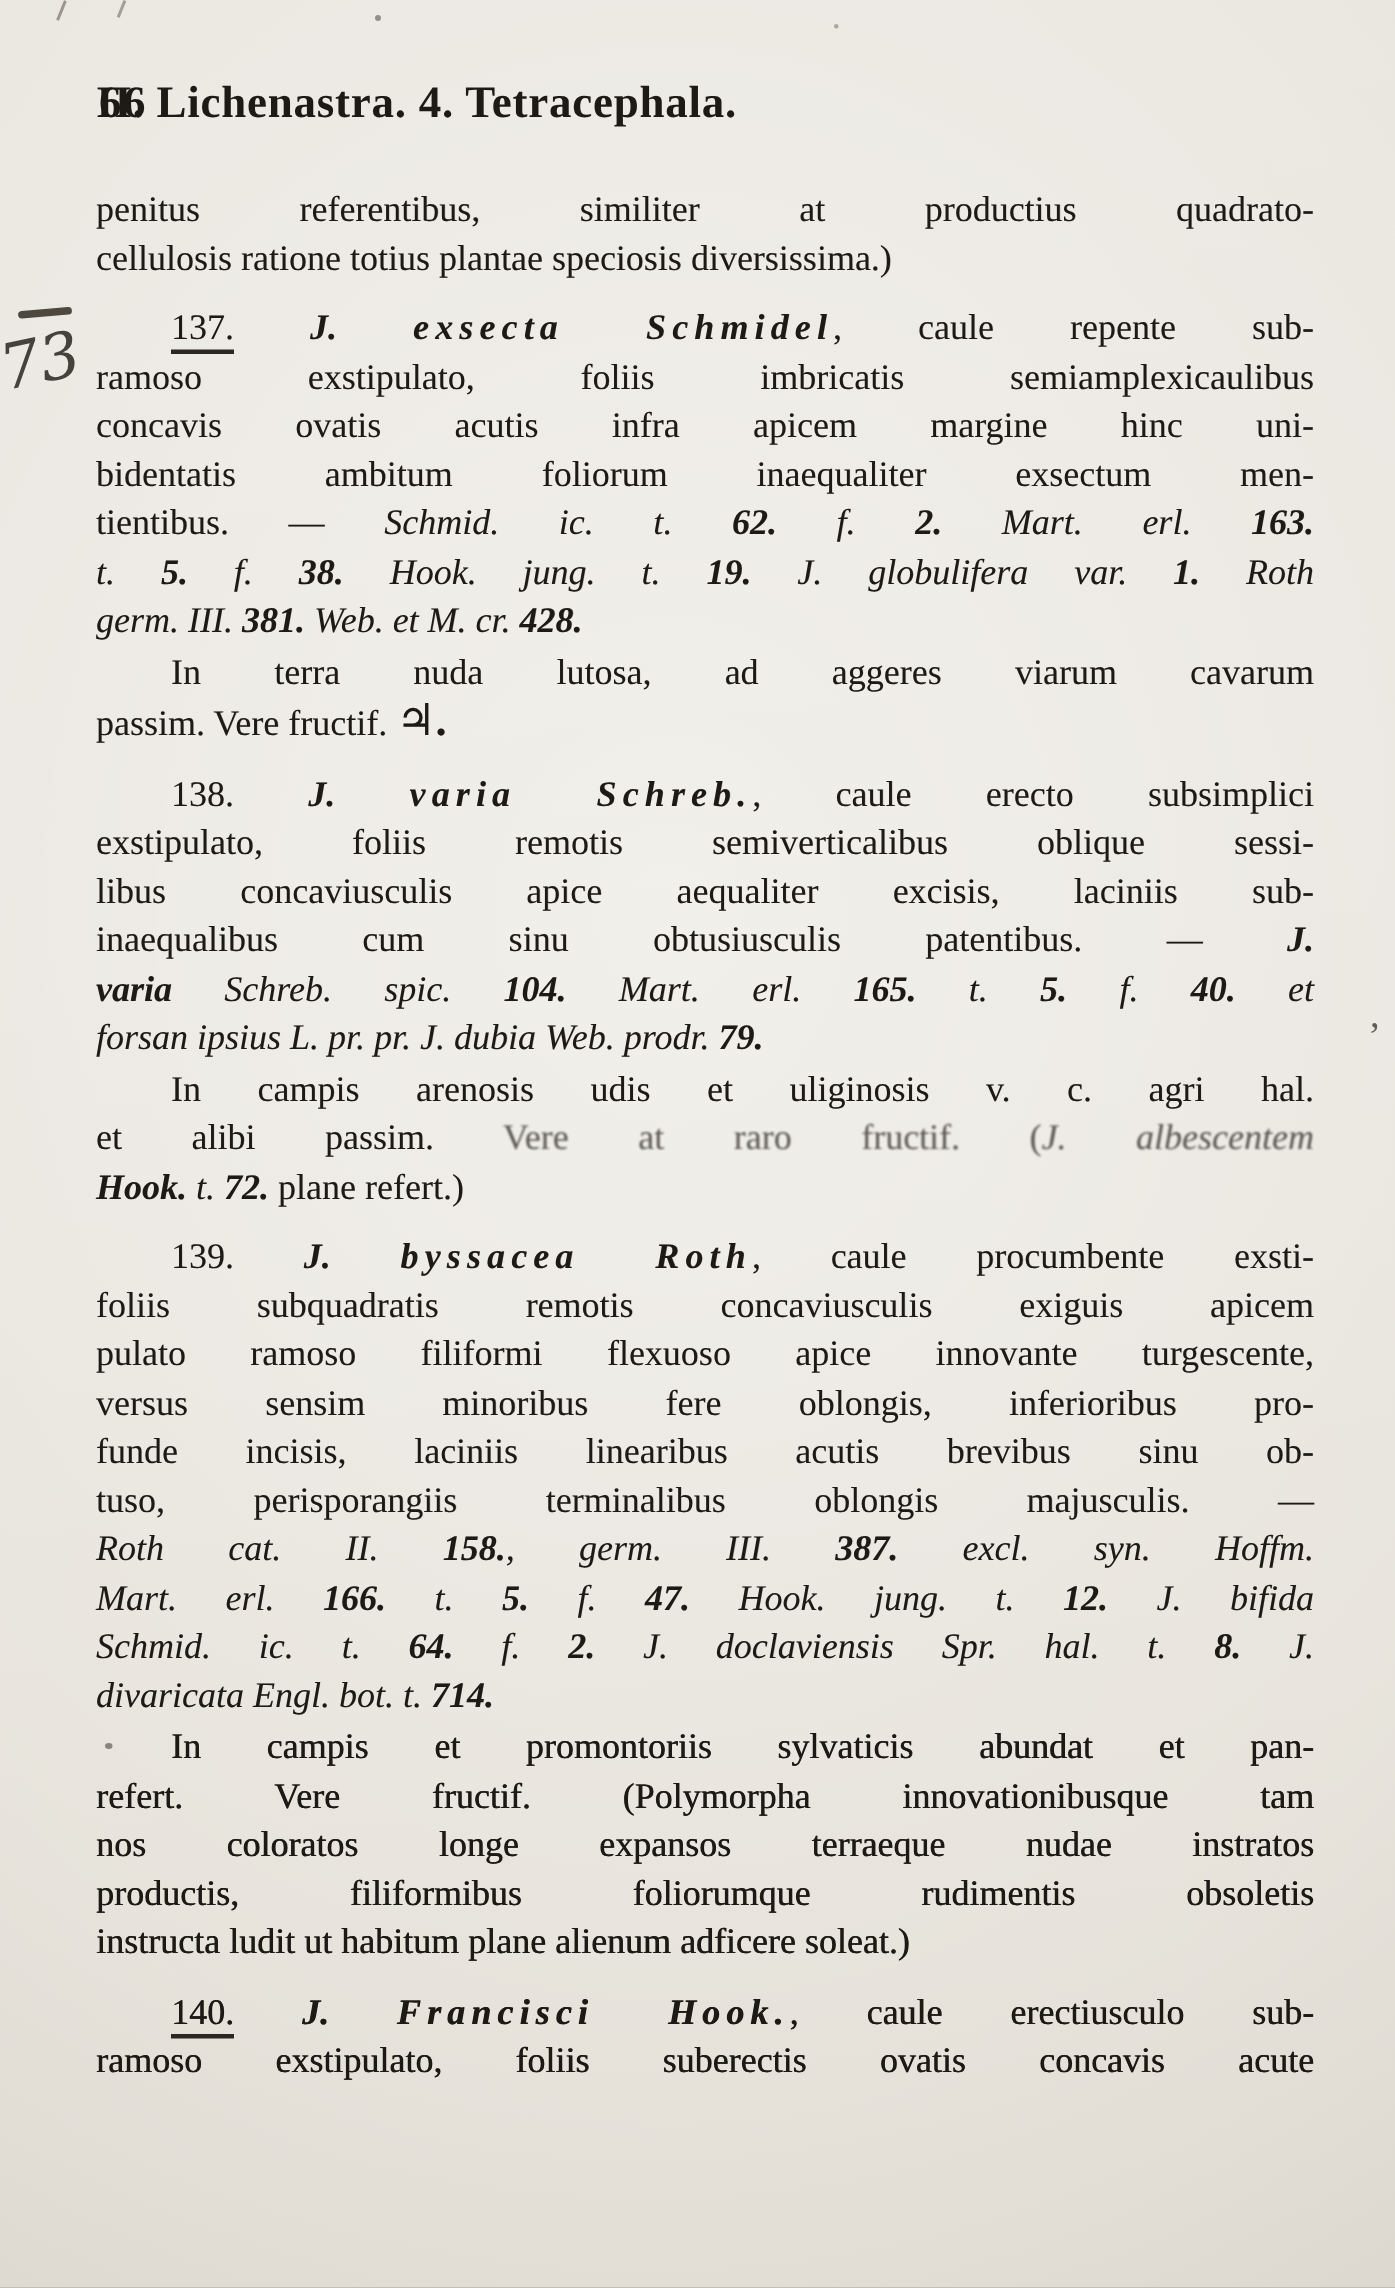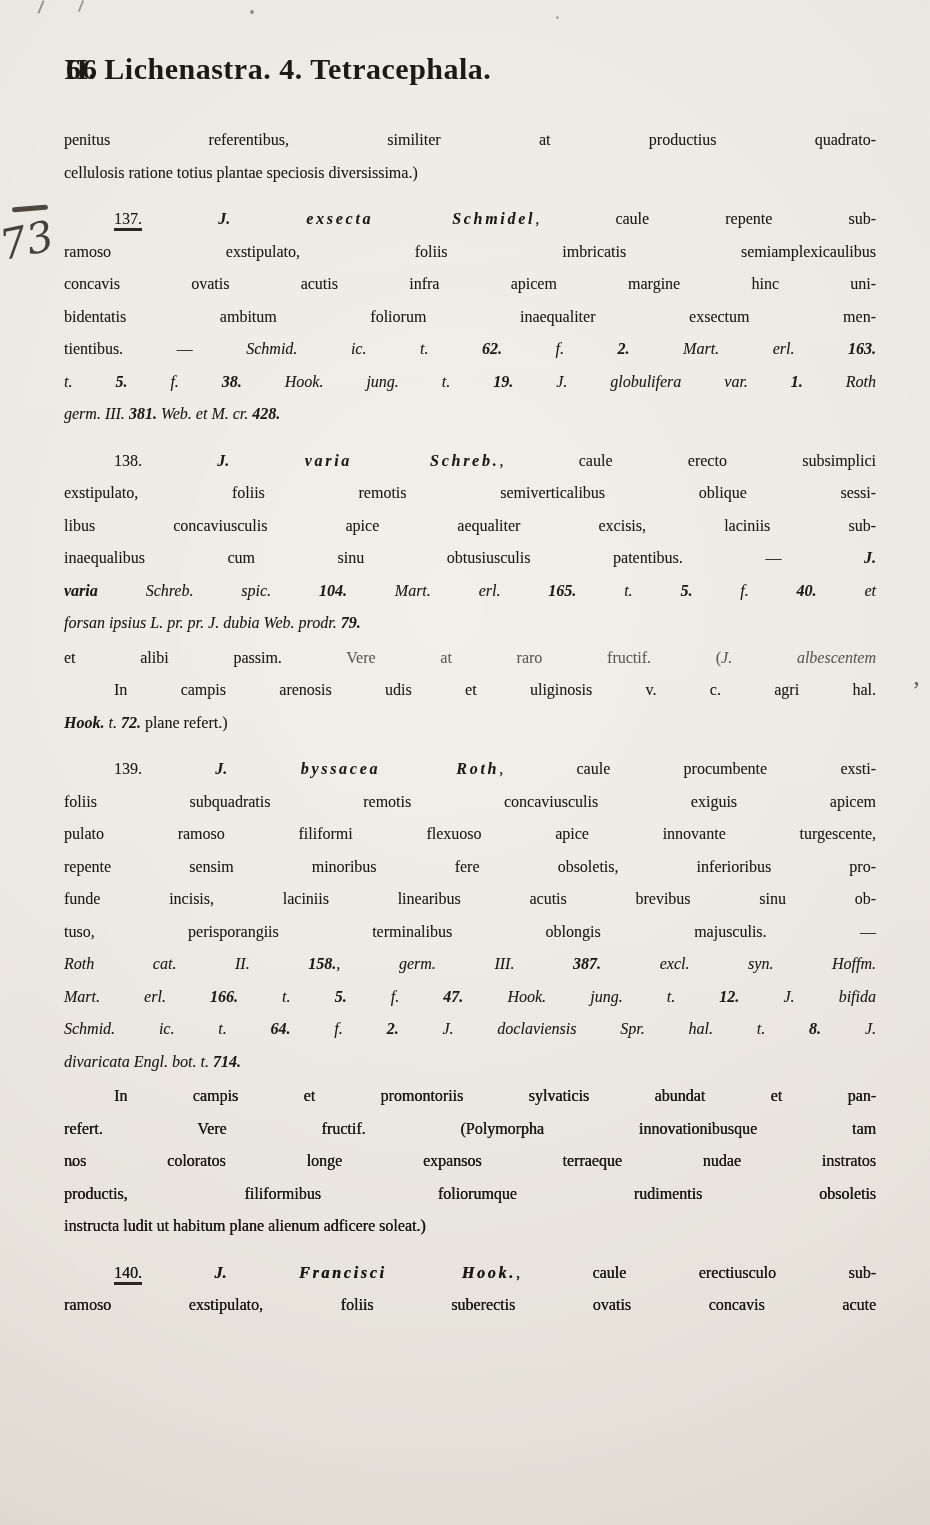--- a/index.html
+++ b/index.html
@@ -17,21 +17,21 @@
   }
   .page-header {
     position:absolute; top:52px; left:64px; right:54px; height:34px;
     font-size:30px; font-weight:bold;
   }
   .page-number { position:absolute; left:2px; top:0; letter-spacing:1px; }
   .running-title { position:absolute; left:0; right:0; text-align:left; letter-spacing:0.5px; }
 
   .text-block {
     position:absolute; top:124px; left:64px; width:812px;
-    font-size:16px; line-height:32.5px;
+    font-size:24px; line-height:32.5px;
     text-shadow:0.2px 0.2px 0 rgba(30,25,18,0.30);
   }
   .paragraph { margin:0; }
   .paragraph.entry   { margin-top:14px; }
   .paragraph.habitat { margin-top:2px; }
   .paragraph.dark .line { text-shadow:0.35px 0 0 currentColor; }
 
   .line { text-align:justify; text-align-last:justify; }
   .line.last { text-align-last:left; }
   .line.indent { padding-left:50px;font-family:Liberation Serif, serif; }
@@ -91,38 +91,42 @@
       </div>
       <div class="paragraph entry">
         <div class="line indent"><span class="s-u">137.</span><span class="s-n"> </span><span class="s-b s-i">J. </span><span class="s-b s-i s-s">exsecta Schmidel</span><span class="s-n">, caule repente sub-</span></div>
         <div class="line"><span class="s-n">ramoso exstipulato, foliis imbricatis semiamplexicaulibus</span></div>
         <div class="line"><span class="s-n">concavis ovatis acutis infra apicem margine hinc uni-</span></div>
         <div class="line"><span class="s-n">bidentatis ambitum foliorum inaequaliter exsectum men-</span></div>
         <div class="line"><span class="s-n">tientibus. — </span><span class="s-i">Schmid. ic. t. </span><span class="s-b s-i">62.</span><span class="s-i"> f. </span><span class="s-b s-i">2.</span><span class="s-i"> Mart. erl. </span><span class="s-b s-i">163.</span></div>
         <div class="line"><span class="s-i">t. </span><span class="s-b s-i">5.</span><span class="s-i"> f. </span><span class="s-b s-i">38.</span><span class="s-i"> Hook. jung. t. </span><span class="s-b s-i">19.</span><span class="s-i"> J. globulifera var. </span><span class="s-b s-i">1.</span><span class="s-i"> Roth</span></div>
         <div class="line last"><span class="s-i">germ. III. </span><span class="s-b s-i">381.</span><span class="s-i"> Web. et M. cr. </span><span class="s-b s-i">428.</span></div>
       </div>
+      <div class="paragraph habitat">
+        <div class="line indent"><span class="s-n">In terra nuda lutosa, ad aggeres viarum cavarum</span></div>
+        <div class="line last"><span class="s-n">passim. Vere fructif. </span><span class="s-y">♃.</span></div>
+      </div>
       <div class="paragraph entry">
         <div class="line indent"><span class="s-n">138. </span><span class="s-b s-i">J. </span><span class="s-b s-i s-s">varia Schreb.</span><span class="s-n">, caule erecto subsimplici</span></div>
         <div class="line"><span class="s-n">exstipulato, foliis remotis semiverticalibus oblique sessi-</span></div>
         <div class="line"><span class="s-n">libus concaviusculis apice aequaliter excisis, laciniis sub-</span></div>
         <div class="line"><span class="s-n">inaequalibus cum sinu obtusiusculis patentibus. — </span><span class="s-b s-i">J.</span></div>
         <div class="line"><span class="s-b s-i">varia</span><span class="s-i"> Schreb. spic. </span><span class="s-b s-i">104.</span><span class="s-i"> Mart. erl. </span><span class="s-b s-i">165.</span><span class="s-i"> t. </span><span class="s-b s-i">5.</span><span class="s-i"> f. </span><span class="s-b s-i">40.</span><span class="s-i"> et</span></div>
         <div class="line last"><span class="s-i">forsan ipsius L. pr. pr. J. dubia Web. prodr. </span><span class="s-b s-i">79.</span></div>
       </div>
       <div class="paragraph habitat">
+        <div class="line indent"><span class="s-n">In campis arenosis udis et uliginosis v. c. agri hal.</span></div>
         <div class="line"><span class="s-n">et alibi passim. </span><span class="s-n s-f">Vere at raro fructif. (</span><span class="s-i s-f">J. albescentem</span></div>
-        <div class="line indent"><span class="s-n">In campis arenosis udis et uliginosis v. c. agri hal.</span></div>
         <div class="line last"><span class="s-b s-i">Hook.</span><span class="s-i"> t. </span><span class="s-b s-i">72.</span><span class="s-n"> plane refert.)</span></div>
       </div>
       <div class="paragraph entry">
         <div class="line indent"><span class="s-n">139. </span><span class="s-b s-i">J. </span><span class="s-b s-i s-s">byssacea Roth</span><span class="s-n">, caule procumbente exsti-</span></div>
         <div class="line"><span class="s-n">foliis subquadratis remotis concaviusculis exiguis apicem</span></div>
         <div class="line"><span class="s-n">pulato ramoso filiformi flexuoso apice innovante turgescente,</span></div>
-        <div class="line"><span class="s-n">repente sensim minoribus fere obsoletis, inferioribus pro-</span></div>
+        <div class="line"><span class="s-n">versus sensim minoribus fere oblongis, inferioribus pro-</span></div>
         <div class="line"><span class="s-n">funde incisis, laciniis linearibus acutis brevibus sinu ob-</span></div>
         <div class="line"><span class="s-n">tuso, perisporangiis terminalibus oblongis majusculis. —</span></div>
         <div class="line"><span class="s-i">Roth cat. II. </span><span class="s-b s-i">158.</span><span class="s-i">, germ. III. </span><span class="s-b s-i">387.</span><span class="s-i"> excl. syn. Hoffm.</span></div>
         <div class="line"><span class="s-i">Mart. erl. </span><span class="s-b s-i">166.</span><span class="s-i"> t. </span><span class="s-b s-i">5.</span><span class="s-i"> f. </span><span class="s-b s-i">47.</span><span class="s-i"> Hook. jung. t. </span><span class="s-b s-i">12.</span><span class="s-i"> J. bifida</span></div>
         <div class="line"><span class="s-i">Schmid. ic. t. </span><span class="s-b s-i">64.</span><span class="s-i"> f. </span><span class="s-b s-i">2.</span><span class="s-i"> J. doclaviensis Spr. hal. t. </span><span class="s-b s-i">8.</span><span class="s-i"> J.</span></div>
         <div class="line last"><span class="s-i">divaricata Engl. bot. t. </span><span class="s-b s-i">714.</span></div>
       </div>
       <div class="paragraph habitat dark">
         <div class="line indent"><span class="s-n">In campis et promontoriis sylvaticis abundat et pan-</span></div>
         <div class="line"><span class="s-n">refert. Vere fructif. (Polymorpha innovationibusque tam</span></div>

